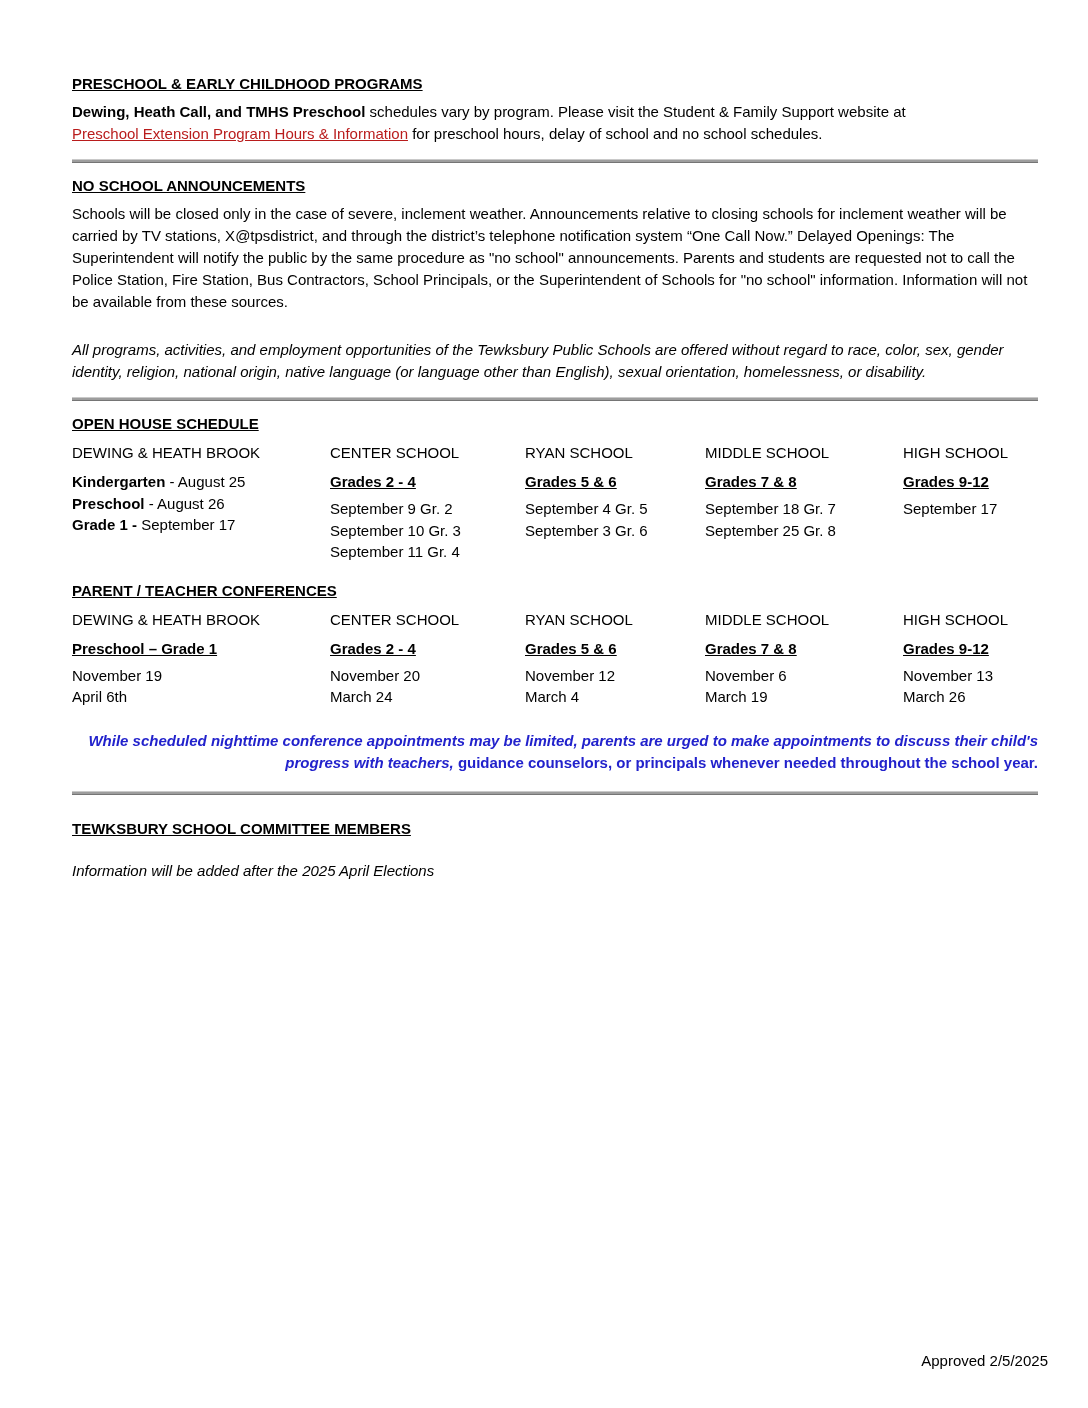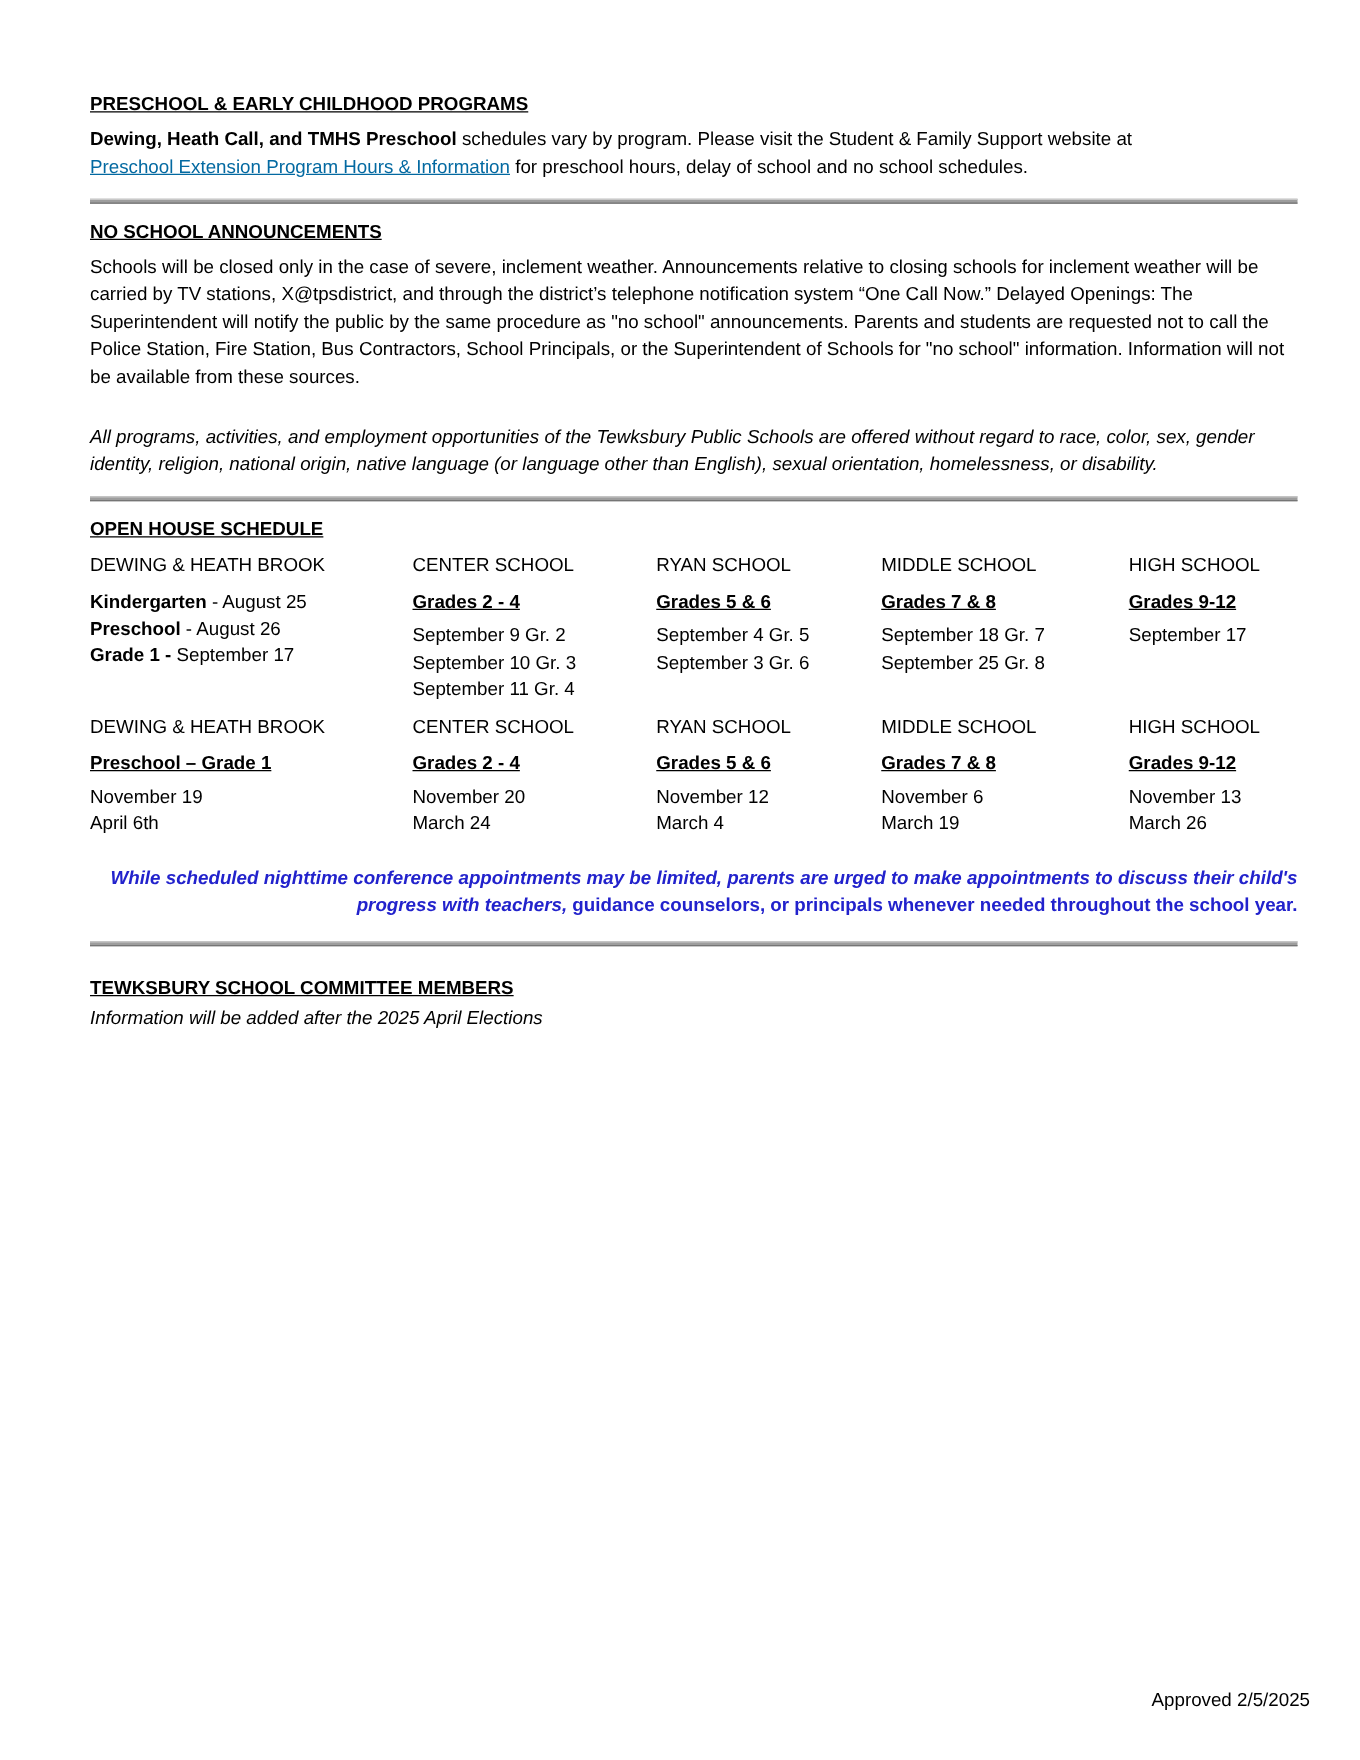--- a/index.html
+++ b/index.html
@@ -11,32 +11,32 @@
   }
   .content { position:absolute; left:72px; top:74px; width:966px; }
   .sec-title { font-weight:bold; text-decoration:underline; line-height:20px; }
   .para { margin-top:7px; }
   .divider {
     height:2px; background:#9d9d9d;
     border-top:1.5px solid #c9c9c9; border-bottom:1.5px solid #757575;
     margin:14px 0 13px 0;
   }
   .italic-para { font-style:italic; margin-top:26px; }
-  a.doc-link { color:#0369a1; text-decoration:underline; cursor:pointer; }
+  a.doc-link { color:#b91c1c; text-decoration:underline; cursor:pointer; }
   .cols { display:flex; margin-top:8px; }
   .col-1 { width:258px; } .col-2 { width:195px; } .col-3 { width:180px; }
   .col-4 { width:198px; } .col-5 { flex:1; }
   .school-name { margin-bottom:8px; line-height:21px; }
   .grades-line { font-weight:bold; text-decoration:underline; margin-bottom:6px; line-height:21px; }
   .t-line { line-height:21.5px; }
   .bold { font-weight:bold; }
   .conf-note { color:#2222CC; font-weight:bold; margin-top:22px;text-align:right; }
   .conf-note .it { font-style:italic; }
   .committee-title { font-weight:bold; text-decoration:underline; margin-top:24px; line-height:20px; }
-  .committee-info { font-style:italic; margin-top:3px; }
+  .committee-info { font-style:italic; margin-top:21px; }
   .website-line { margin-top:48px; }
   .red-text { color:#ED3024; }
   .footer-approved { position:absolute; top:1350px; right:40px; color:#000; }
 </style>
 </head>
 <body>
 
 <div class="content">
 
   <div class="sec-title">PRESCHOOL &amp; EARLY CHILDHOOD PROGRAMS</div>
@@ -80,20 +80,21 @@
       <div class="t-line">September 18 Gr. 7</div>
       <div class="t-line">September 25 Gr. 8</div>
     </div>
     <div class="col-5">
       <div class="school-name">HIGH SCHOOL</div>
       <div class="grades-line">Grades 9-12</div>
       <div class="t-line">September 17</div>
     </div>
   </div>
 
+  <div class="sec-title" style="margin-top:18px;">PARENT / TEACHER CONFERENCES</div>
   <div class="cols">
     <div class="col-1">
       <div class="school-name">DEWING &amp; HEATH BROOK</div>
       <div class="grades-line">Preschool – Grade 1</div>
       <div class="t-line">November 19</div>
       <div class="t-line">April 6th</div>
     </div>
     <div class="col-2">
       <div class="school-name">CENTER SCHOOL</div>
       <div class="grades-line">Grades 2 - 4</div>

